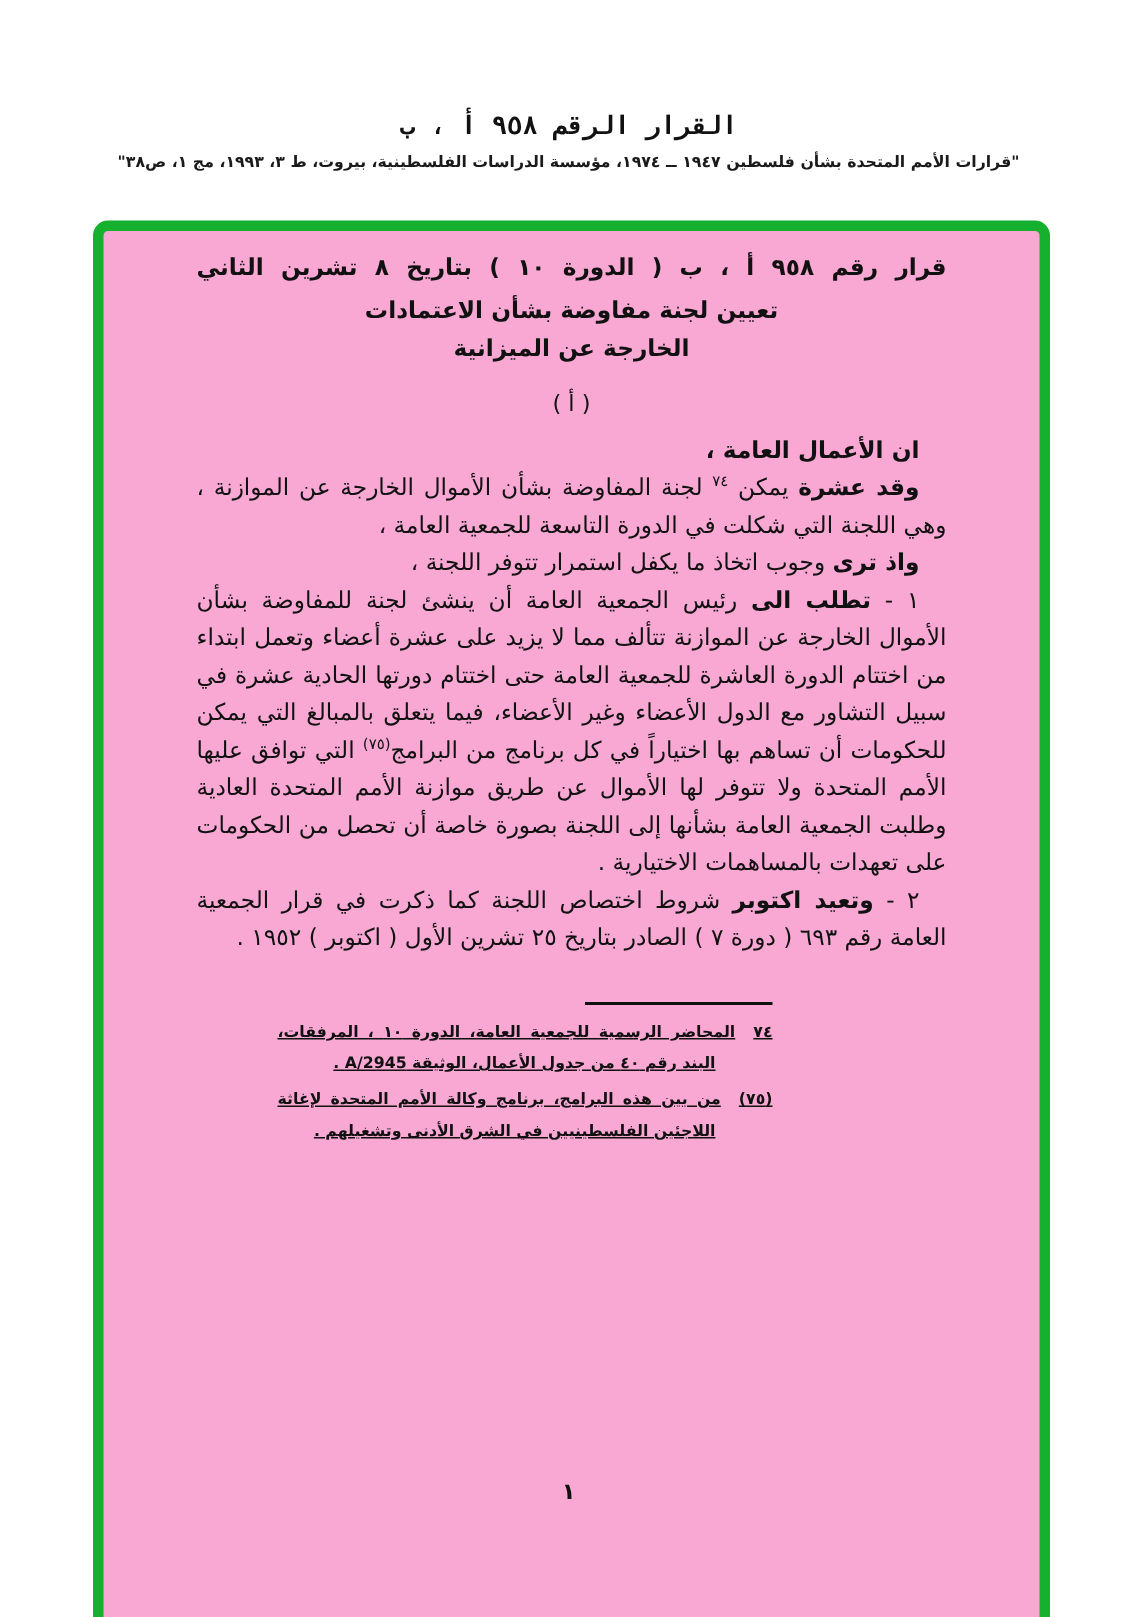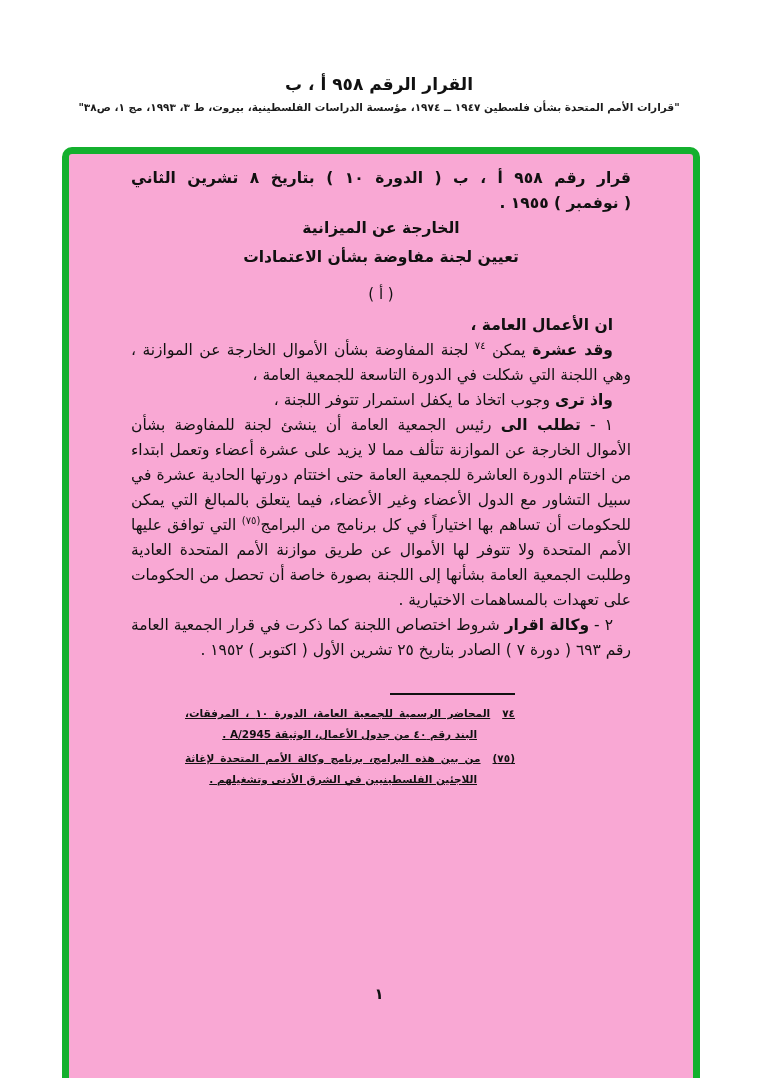--- a/index.html
+++ b/index.html
@@ -2,21 +2,21 @@
 <html lang="ar"><head>
 <meta charset="utf-8">
 <style>
   html,body{margin:0;padding:0;}
   body{
     width:758px;height:1078px;position:relative;background:#ffffff;
     font-family:"DejaVu Sans",sans-serif;color:#111;overflow:hidden;
   }
   
   .doc-header{position:absolute;top:74px;left:0;right:0;text-align:center;direction:rtl;}
-  .doc-title{font-size:17px;font-weight:700;letter-spacing:.5px;}
+  .doc-title{font-size:17px;font-weight:700;letter-spacing:.5px;font-family:Liberation Mono, monospace;}
   .doc-source{margin-top:7px;font-size:10.5px;font-weight:700;color:#1a1a1a;}
   
   .res-box{
     position:absolute;top:147px;left:62px;width:638px;height:1053px;
     box-sizing:border-box;border:7px solid #0ea5e9;border-radius:10px;background:#f9a8d4;
   }
   .res-inner{
     position:absolute;inset:0;padding:12px 62px 0 62px;direction:rtl;
     font-size:15.5px;line-height:25px;text-align:justify;
   }
@@ -46,36 +46,35 @@
 
 <div class="doc-header">
   <div class="doc-title">القرار الرقم ٩٥٨ أ ، ب</div>
   <div class="doc-source">"قرارات الأمم المتحدة بشأن فلسطين ١٩٤٧ ــ ١٩٧٤، مؤسسة الدراسات الفلسطينية، بيروت، ط ٣، ١٩٩٣، مج ١، ص٣٨"</div>
 </div>
 
 <div class="res-box" style="border-color: rgb(20, 176, 46);">
   <div class="res-inner">
 
     <div class="head-line1">قرار رقم ٩٥٨ أ ، ب ( الدورة ١٠ ) بتاريخ ٨ تشرين الثاني</div>
-    <div class="head-line2">( نوفمبر ) ١٩٥٥ .</div>
 
+    <div class="subject">تعيين لجنة مفاوضة بشأن الاعتمادات</div>
     <div class="subject" style="margin-top:0;">الخارجة عن الميزانية</div>
-    <div class="subject">تعيين لجنة مفاوضة بشأن الاعتمادات</div>
 
     <div class="section-label">( أ )</div>
 
     <p class="para"><b>ان الأعمال العامة ،</b></p>
 
     <p class="para"><b>وقد عشرة</b><span> يمكن </span><sup class="fnref">٧٤</sup><span> لجنة المفاوضة بشأن الأموال الخارجة عن الموازنة ، وهي اللجنة التي شكلت في الدورة التاسعة للجمعية العامة ،</span></p>
 
     <p class="para"><b>واذ ترى</b><span> وجوب اتخاذ ما يكفل استمرار تتوفر اللجنة ،</span></p>
 
     <p class="para"><span>١ - </span><b>تطلب الى</b><span> رئيس الجمعية العامة أن ينشئ لجنة للمفاوضة بشأن الأموال الخارجة عن الموازنة تتألف مما لا يزيد على عشرة أعضاء وتعمل ابتداء من اختتام الدورة العاشرة للجمعية العامة حتى اختتام دورتها الحادية عشرة في سبيل التشاور مع الدول الأعضاء وغير الأعضاء، فيما يتعلق بالمبالغ التي يمكن للحكومات أن تساهم بها اختياراً في كل برنامج من البرامج</span><sup class="fnref">(٧٥)</sup><span> التي توافق عليها الأمم المتحدة ولا تتوفر لها الأموال عن طريق موازنة الأمم المتحدة العادية وطلبت الجمعية العامة بشأنها إلى اللجنة بصورة خاصة أن تحصل من الحكومات على تعهدات بالمساهمات الاختيارية .</span></p>
 
-    <p class="para"><span>٢ - </span><b>وكالة اقرار</b><span> شروط اختصاص اللجنة كما ذكرت في قرار الجمعية العامة رقم ٦٩٣ ( دورة ٧ ) الصادر بتاريخ ٢٥ تشرين الأول ( اكتوبر ) ١٩٥٢ .</span></p>
+    <p class="para"><span>٢ - </span><b>وتعيد اكتوبر</b><span> شروط اختصاص اللجنة كما ذكرت في قرار الجمعية العامة رقم ٦٩٣ ( دورة ٧ ) الصادر بتاريخ ٢٥ تشرين الأول ( اكتوبر ) ١٩٥٢ .</span></p>
 
 
 
     <div class="footnotes">
       <div class="fn-rule"></div>
       <p class="fn"><span class="fn-marker">٧٤</span><span>المحاضر الرسمية للجمعية العامة، الدورة ١٠ ، المرفقات، البند رقم ٤٠ من جدول الأعمال، الوثيقة A/2945 .</span></p>
       <p class="fn"><span class="fn-marker">(٧٥)</span><span>من بين هذه البرامج، برنامج وكالة الأمم المتحدة لإغاثة اللاجئين الفلسطينيين في الشرق الأدنى وتشغيلهم .</span></p>
     </div>
 
   </div>

